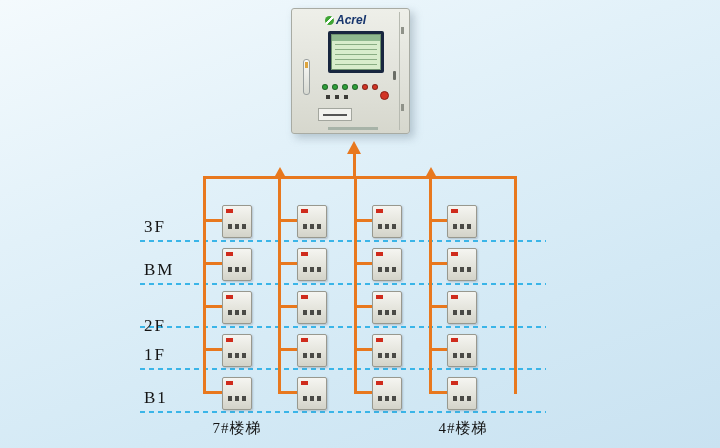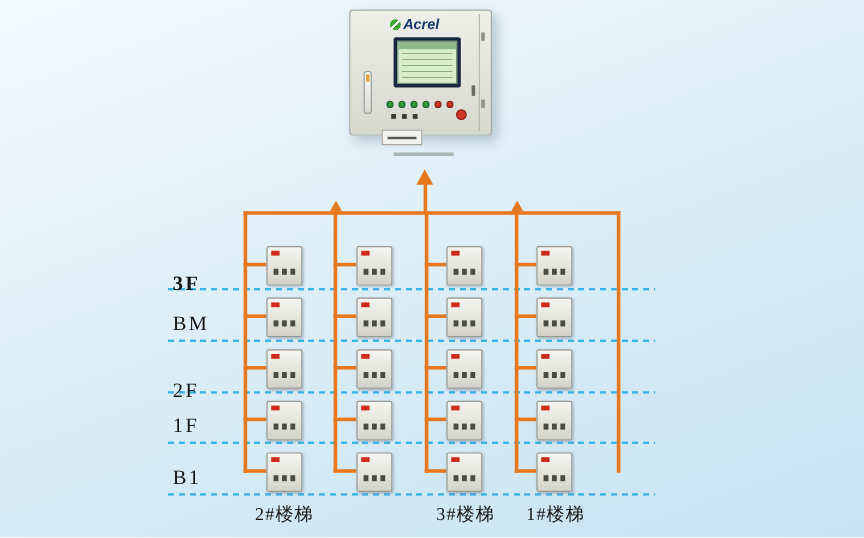--- a/index.html
+++ b/index.html
@@ -33,21 +33,21 @@
 
   
   .device{position:absolute;width:30px;height:33px;border:1px solid #98988e;border-radius:2px;
     background:linear-gradient(180deg,#f5f5f1 0%,#e4e4dc 55%,#d3d3c9 100%);
     box-shadow:1px 1px 2px rgba(100,110,125,.35);}
   .dev-led{position:absolute;left:3px;top:3px;width:7px;height:4px;background:#cf2b1c;}
   .dev-dots{position:absolute;left:5px;bottom:8px;width:4px;height:5px;background:#4a4a46;
     box-shadow:7px 0 #4a4a46,14px 0 #4a4a46;}
 
   
-  .cabinet{position:absolute;left:291px;top:8px;width:119px;height:105px;
+  .cabinet{position:absolute;left:291px;top:8px;width:119px;height:126px;
     background:linear-gradient(180deg,#eeefe9 0%,#e0e1d9 60%,#d6d7cd 100%);
     border:1px solid #a8aba3;border-radius:3px;
     box-shadow:4px 4px 9px rgba(110,130,145,.4);}
   .cab-seam{position:absolute;right:9px;top:3px;bottom:3px;width:1px;background:#b7bab1;}
   .hinge{position:absolute;right:5px;width:3px;height:7px;background:#8f9289;}
   .lock{position:absolute;right:13px;top:62px;width:3px;height:9px;background:#6a6d66;border-radius:1px;}
   .logo{position:absolute;top:5px;left:0;right:10px;text-align:center;
     font-family:"Liberation Sans",sans-serif;font-style:italic;font-weight:bold;
     font-size:12px;color:var(--brand-navy);line-height:12px;}
   .logo-icon{display:inline-block;width:9px;height:9px;border-radius:50%;vertical-align:-1px;
@@ -108,38 +108,37 @@
       <div class="estop"></div>
       <div class="printer"></div>
       <div class="nameplate"></div>
     </div>
 
     <div class="arrow-up big" style="left:347px;top:141px;"></div>
     <div class="wire v-wire" style="left:353px;top:152px;height:26px;"></div>
 
     <div class="wire h-wire" style="left:203px;top:176px;width:314px;"></div>
   <div class="floor-line" style="left: 140px; top: 240px; width: 406px;"></div>
-      <div class="floor-label" style="left: 144px; top: 227px; font-weight: bold;">3F</div>
+      <div class="floor-label" style="left: 144px; top: 217px;">3F</div>
       <div class="floor-line" style="left: 140px; top: 283px; width: 406px;"></div>
       <div class="floor-label" style="left: 144px; top: 260px;">BM</div>
       <div class="floor-line" style="left: 140px; top: 326px; width: 406px;"></div>
       <div class="floor-label" style="left: 144px; top: 316px;">2F</div>
       <div class="floor-line" style="left: 140px; top: 368px; width: 406px;"></div>
       <div class="floor-label" style="left: 144px; top: 345px;">1F</div>
       <div class="floor-line" style="left: 140px; top: 411px; width: 406px;"></div>
       <div class="floor-label" style="left: 144px; top: 388px;">B1</div>
       <div class="wire v-wire" style="left: 203px; top: 176px; height: 218px;"></div>
-      <div class="riser-label" style="left: 201px; top: 419px;">2#楼梯</div>
+      <div class="riser-label" style="left: 201px; top: 419px;">7#楼梯</div>
       <div class="wire v-wire" style="left: 278px; top: 176px; height: 218px;"></div>
       <div class="arrow-up" style="left: 275px; top: 167px;"></div>
       <div class="wire v-wire" style="left: 354px; top: 176px; height: 218px;"></div>
-      <div class="riser-label" style="left: 352px; top: 419px;">3#楼梯</div>
       <div class="wire v-wire" style="left: 429px; top: 176px; height: 218px;"></div>
       <div class="arrow-up" style="left: 426px; top: 167px;"></div>
-      <div class="riser-label" style="left: 427px; top: 419px;">1#楼梯</div>
+      <div class="riser-label" style="left: 427px; top: 419px;">4#楼梯</div>
       <div class="wire v-wire" style="left: 514px; top: 176px; height: 218px;"></div>
       <div class="wire h-wire" style="left: 203px; top: 219px; width: 19px;"></div>
       <div class="device" style="left: 222px; top: 205px;">
         <span class="dev-led"></span>
         <span class="dev-dots"></span>
       </div>
       <div class="wire h-wire" style="left: 278px; top: 219px; width: 19px;"></div>
       <div class="device" style="left: 297px; top: 205px;">
         <span class="dev-led"></span>
         <span class="dev-dots"></span>

